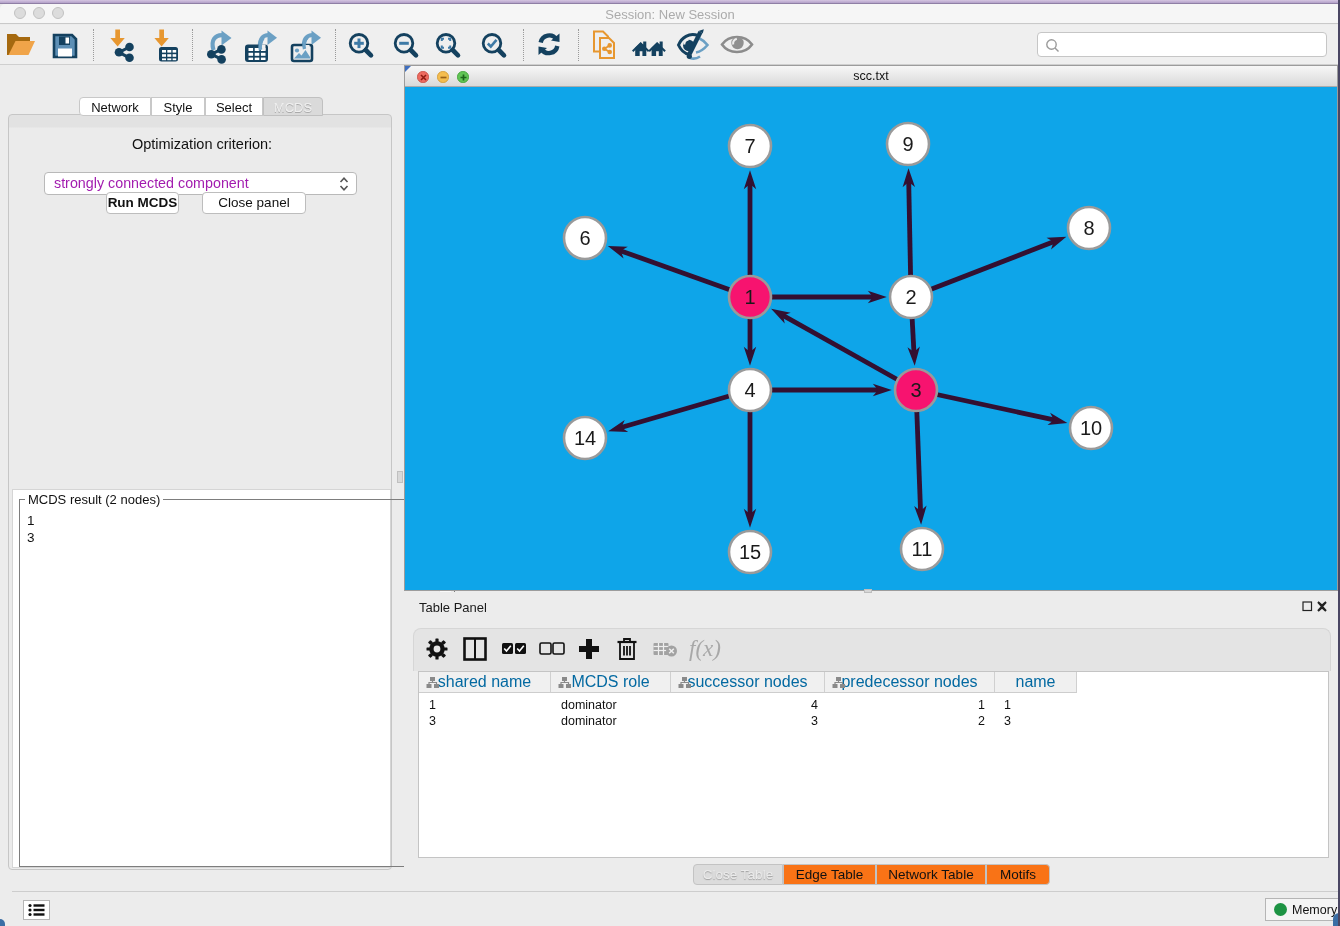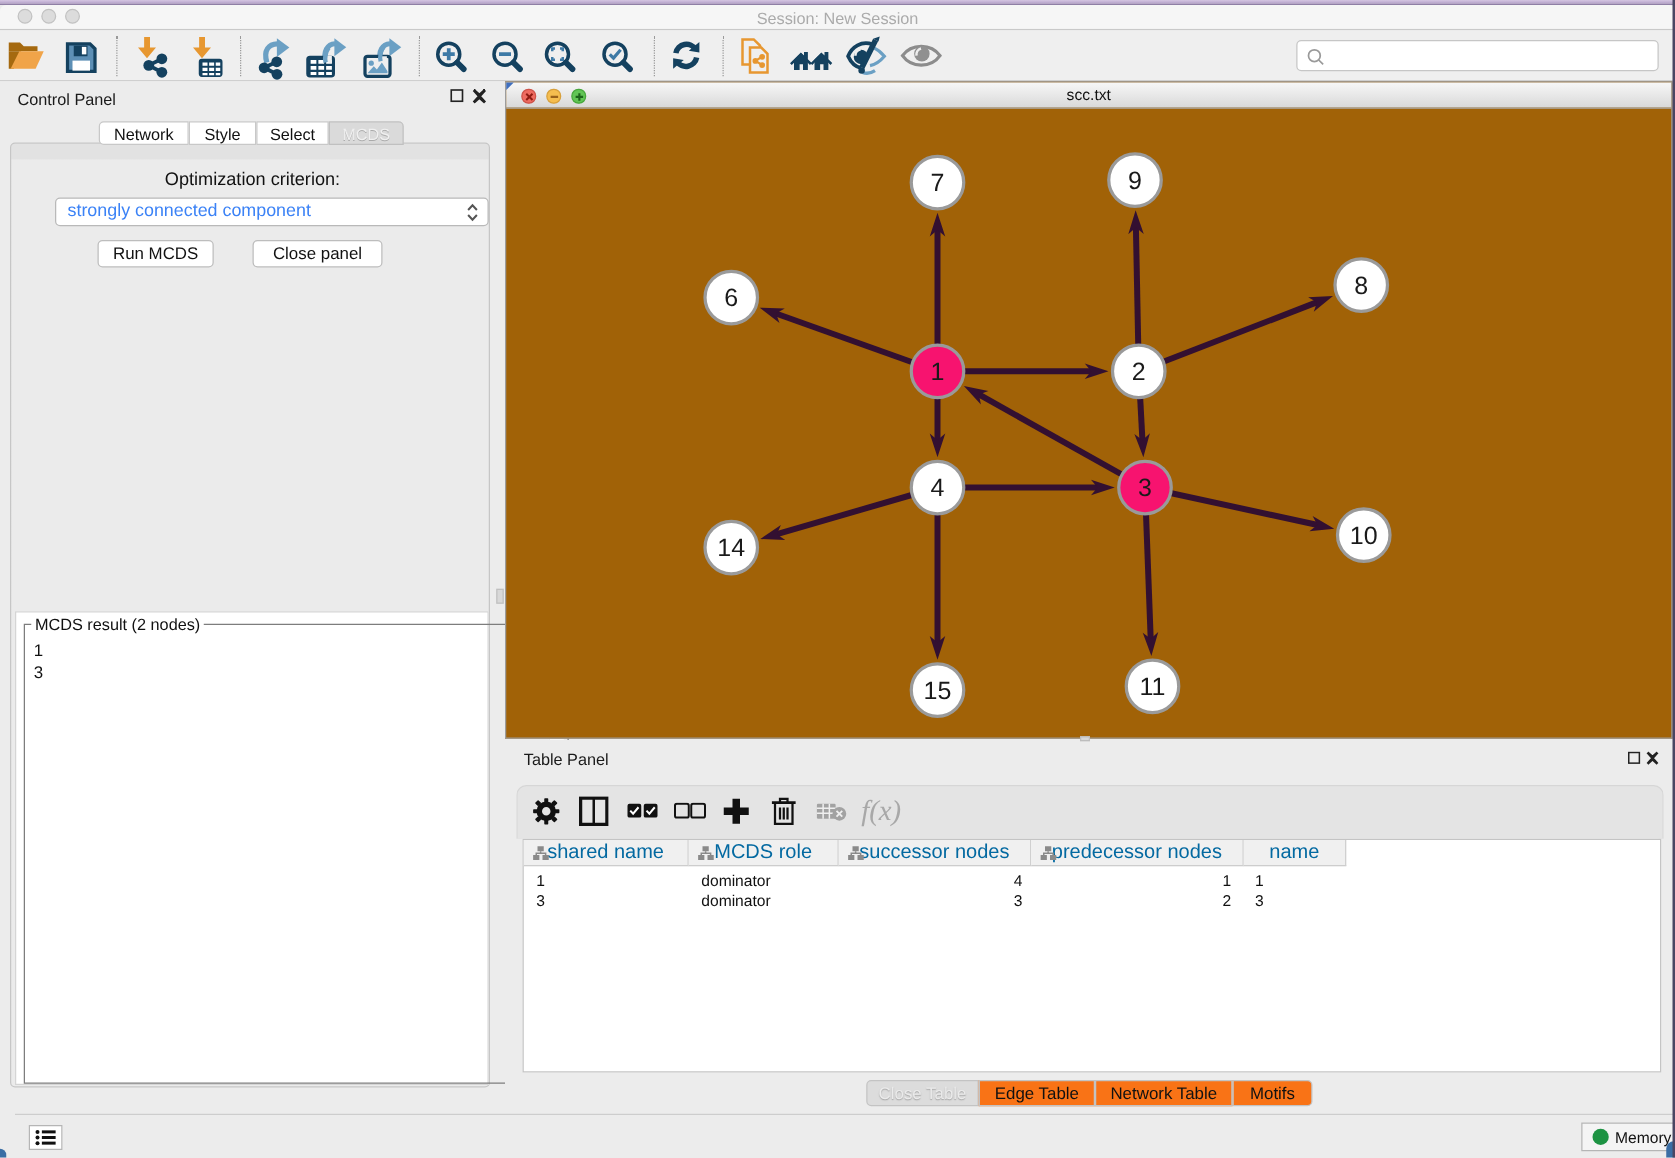--- a/index.html
+++ b/index.html
@@ -21,30 +21,30 @@
 #searchbox { position:absolute; left:1037px; top:7px; width:290px; height:25px; background:#fff; border:1px solid #c6c6c6; border-radius:4px; }
 
 
 #cp-head { left:0; top:65px; width:404px; height:28px; background:#ececec; }
 #cp-title { position:absolute; left:14px; top:7px; font-size:13px; color:#1a1a1a; }
 #cp-body { left:8px; top:114px; width:384px; height:756px; background:linear-gradient(#e2e2e2 0px, #e2e2e2 12px, #ebebeb 13px); border:1px solid #c6c6c6; border-radius:4px; }
 .tab { position:absolute; top:97px; height:19px; background:#fff; border:1px solid #c8c8c8; font-size:13px; text-align:center; color:#111; padding-top:2px; z-index:3; }
 .tabsel { background:#dadada; color:#f0f0f0; text-shadow:0 1px 0 #aaa; border-color:#c0c0c0; }
 
 #opt-label { position:absolute; left:0; width:404px; top:136px; text-align:center; font-size:14.5px; color:#111; }
-#dd { position:absolute; left:44px; top:158px; width:347px; height:23px; background:#fff; border:1px solid #b9b9b9; border-radius:4px; font-size:14.3px; color:#3b82f6; line-height:21px; padding-left:9px; }
+#dd { position:absolute; left:44px; top:172px; width:313px; height:23px; background:#fff; border:1px solid #b9b9b9; border-radius:4px; font-size:14.3px; color:#a21caf; line-height:21px; padding-left:9px; }
 .btn { position:absolute; top:192px; height:22px; background:#fff; border:1px solid #bdbdbd; border-radius:4px; font-size:13.5px; color:#111; text-align:center; line-height:20px; }
 
 #mcds-wrap { left:12px; top:489px; width:379px; height:379px; background:#fff; border:1px solid #d5d5d5; }
 #mcds-box { position:absolute; left:6px; top:9px; width:436px; height:368px; border:1px solid #7d7d7d; }
 #mcds-label { position:absolute; left:5px; top:-8px; background:#fff; font-size:13px; padding:0 3px; color:#111; }
 #mcds-scroll { position:absolute; right:3px; top:2px; width:12px; bottom:3px; background:#fafafa; border-left:1px solid #e8e8e8; }
 
 
-#netwin { left:404px; top:65px; width:934px; height:526px; border:1px solid #9c9c9c; background:#a16207; }
+#netwin { left:404px; top:65px; width:934px; height:526px; border:1px solid #9c9c9c; background:#0ea5e9; }
 #net-titlebar { position:absolute; left:0; top:0; right:0; height:21px; background:linear-gradient(#f7f7f7,#d9d9d9); border-bottom:1px solid #ababab; }
 #net-title { position:absolute; left:0; right:0; top:3px; text-align:center; font-size:12.5px; color:#111; }
 .wl { position:absolute; top:5px; width:11.5px; height:11.5px; border-radius:50%; }
 
 
 #tp { left:404px; top:592px; width:934px; height:299px; background:#ececec; }
 #tp-title { position:absolute; left:15px; top:8px; font-size:13px; color:#1a1a1a; }
 #tp-toolbar { position:absolute; left:9px; top:36px; width:918px; height:43px; background:#e4e4e4; border:1px solid #d6d6d6; border-bottom:none; border-radius:8px 8px 0 0; }
 #tp-table { position:absolute; left:14px; top:79px; width:911px; height:187px; background:#fff; border:1px solid #c4c4c4; }
 .th { position:absolute; top:0; height:21px; background:#f0f0f0; border-right:1px solid #d0d0d0; border-bottom:1px solid #cdcdcd; font-size:16px; color:#0369a1; text-align:center; line-height:20px; }
@@ -218,41 +218,32 @@
 <path d="M15.2 13.5 C14.8 10.8 16.3 8.5 18.8 7.8" fill="none" stroke="#ededed" stroke-width="2"></path>
 </svg>
     <div id="searchbox">
         <svg width="20" height="20" style="position:absolute;left:5px;top:3px;" viewBox="0 0 20 20">
           <circle cx="8.5" cy="8.5" r="4.7" fill="none" stroke="#9a9a9a" stroke-width="1.4"></circle>
           <line x1="12" y1="12" x2="15.5" y2="15.5" stroke="#9a9a9a" stroke-width="1.4"></line>
         </svg>
       </div>
   </div>
 
-  <div id="cp-head" class="abs">
-    <div id="cp-title">Control Panel</div>
-    <svg class="abs" style="left:360px;top:6px;" width="12" height="12" viewBox="0 0 12 12">
-        <rect x="1" y="1" width="9" height="9" fill="none" stroke="#222" stroke-width="1.3"></rect>
-      </svg>
-    <svg class="abs" style="left:377px;top:6px;" width="13" height="12" viewBox="0 0 13 12">
-        <path d="M2 1 L6.5 5 L11 1 M2 11 L6.5 7 L11 11 M2 1 L11 11 M11 1 L2 11" stroke="#222" stroke-width="2.2" fill="none"></path>
-      </svg>
-  </div>
   <div id="cp-body" class="abs"></div>
   <div class="tab" style="left:79px;width:72px;border-radius:4px 0 0 4px;">Network</div>
   <div class="tab" style="left:151px;width:54px;">Style</div>
   <div class="tab" style="left:205px;width:58px;">Select</div>
   <div class="tab tabsel" style="left:263px;width:60px;border-radius:0 4px 0 0;">MCDS</div>
   <div id="opt-label" class="abs">Optimization criterion:</div>
   <div id="dd" class="abs">strongly connected component
     <svg style="position:absolute;right:7px;top:3px;" width="10" height="16" viewBox="0 0 10 16">
         <path d="M1.5 6 L5 2.2 L8.5 6 M1.5 10 L5 13.8 L8.5 10" fill="none" stroke="#555" stroke-width="1.6"></path>
       </svg>
   </div>
-  <div class="btn abs" style="left:78px;width:93px;">Run MCDS</div>
+  <div class="btn abs" style="left:106px;width:73px;font-weight:bold;">Run MCDS</div>
   <div class="btn abs" style="left:202px;width:104px;">Close panel</div>
   <div id="mcds-wrap" class="abs">
     <div id="mcds-box">
       <div id="mcds-label">MCDS result (2 nodes)</div>
       <div style="position:absolute;left:7px;top:13px;font-size:13.5px;color:#111;line-height:16.5px;">1<br>3</div>
       <div id="mcds-scroll">
           <div style="position:absolute;left:1px;top:0px;width:9px;height:72px;background:#fff;border:1px solid #d9d9d9;border-radius:5px;"></div>
         </div>
     </div>
   </div>

